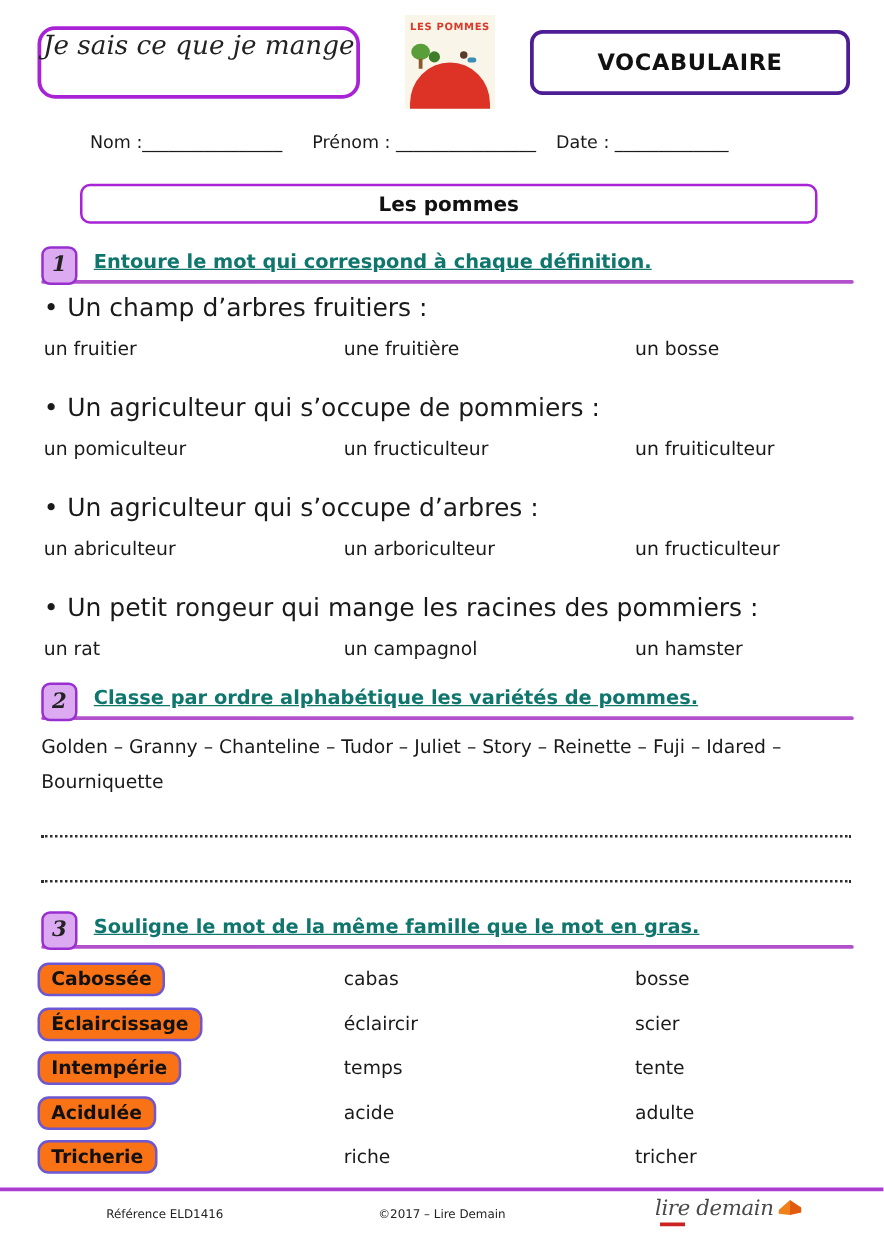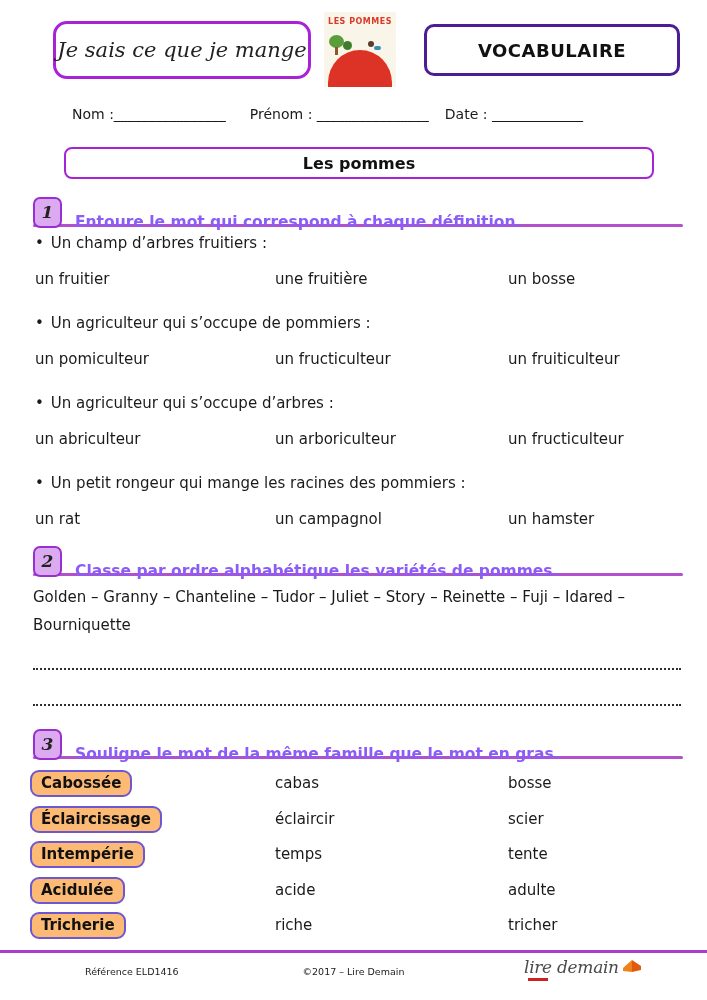--- a/index.html
+++ b/index.html
@@ -5,23 +5,23 @@
   html,body{margin:0;padding:0;background:#ffffff;}
   .page{
     position:relative;width:707px;height:1000px;background:#ffffff;
     font-family:"DejaVu Sans","Liberation Sans",sans-serif;color:#1a1a1a;
     overflow:hidden;margin:0 auto;
   }
   
   .slogan-box{
     position:absolute;left:30px;top:21px;width:252px;height:52px;
     border:3px solid #a822d6;border-radius:14px;
-    display:flex;align-items:center;justify-content:center;
+    display:flex;align-items:flex-start;justify-content:center;
     font-family:"DejaVu Serif","Liberation Serif",serif;font-style:italic;
-    font-size:21px;color:#222;margin-left:23px;
+    font-size:21px;color:#222;
   }
   .cover{
     position:absolute;left:324px;top:12px;width:72px;height:75px;
     background:#f9f5e8;overflow:hidden;
   }
   .cover-title{
     position:absolute;left:0;right:0;top:5px;text-align:center;
     color:#d93a2b;font-weight:bold;font-size:8px;letter-spacing:.5px;
   }
   .tree-crown{position:absolute;left:5px;top:23px;width:15px;height:13px;background:#5a9e3a;border-radius:50%;}
@@ -51,39 +51,39 @@
   }
   
   .ex-header{position:absolute;left:33px;width:650px;height:34px;}
   .ex-rule{position:absolute;left:0;top:27px;width:650px;height:3px;background:#b152cc;border-radius:2px;}
   .badge{
     position:absolute;left:0;top:0;width:25px;height:27px;
     border:2.5px solid #9a2fd0;background:#dcaaf0;border-radius:7px;
     font-family:"DejaVu Serif","Liberation Serif",serif;font-style:italic;font-weight:bold;
     font-size:17px;color:#222;text-align:center;line-height:27px;z-index:2;
   }
-  .ex-title{position:absolute;left:42px;top:16px;font-weight:bold;font-size:15.5px;color:#8b5cf6;white-space:nowrap;}
-  
-  .bullet-line{position:absolute;left:35px;font-size:15px;white-space:nowrap;}
+  .ex-title{position:absolute;left:42px;top:3px;font-weight:bold;font-size:15.5px;color:#0f766e;white-space:nowrap;text-decoration:underline;}
+  
+  .bullet-line{position:absolute;left:35px;font-size:20px;white-space:nowrap;}
   .bullet-dot{margin-right:7px;}
   .opt-row{
     position:absolute;left:35px;width:645px;font-size:15px;
     display:grid;grid-template-columns:240px 233px 1fr;
   }
   
   .varieties{position:absolute;left:33px;top:583px;width:648px;font-size:15px;line-height:28px;}
   .dots{position:absolute;left:33px;width:648px;height:0;border-top:2.5px dotted #2e2e2e;}
   
   .fam-row{
     position:absolute;left:30px;width:650px;height:30px;
     display:grid;grid-template-columns:245px 233px 1fr;align-items:center;font-size:15px;
   }
   .word-box{
     justify-self:start;border:2.5px solid #6e57d2;border-radius:9px;
-    padding:2px 9px 3px 9px;font-weight:bold;font-size:15px;color:#111;background:#fdba74;
+    padding:2px 9px 3px 9px;font-weight:bold;font-size:15px;color:#111;background:#f97316;
   }
   
   .footer-rule{position:absolute;left:0;top:950px;width:707px;height:3px;background:#aa3ccf;}
   .footer-ref{position:absolute;left:85px;top:966px;font-size:9.5px;color:#222;}
   .footer-copy{position:absolute;left:0;right:0;top:966px;text-align:center;font-size:9.5px;color:#222;}
   .logo{position:absolute;left:500px;top:956px;width:150px;margin-left:24px;}
   .logo-text{
     font-family:"DejaVu Serif","Liberation Serif",serif;font-style:italic;
     font-size:17px;color:#4a4a4a;letter-spacing:-.3px;vertical-align:middle;
   }

